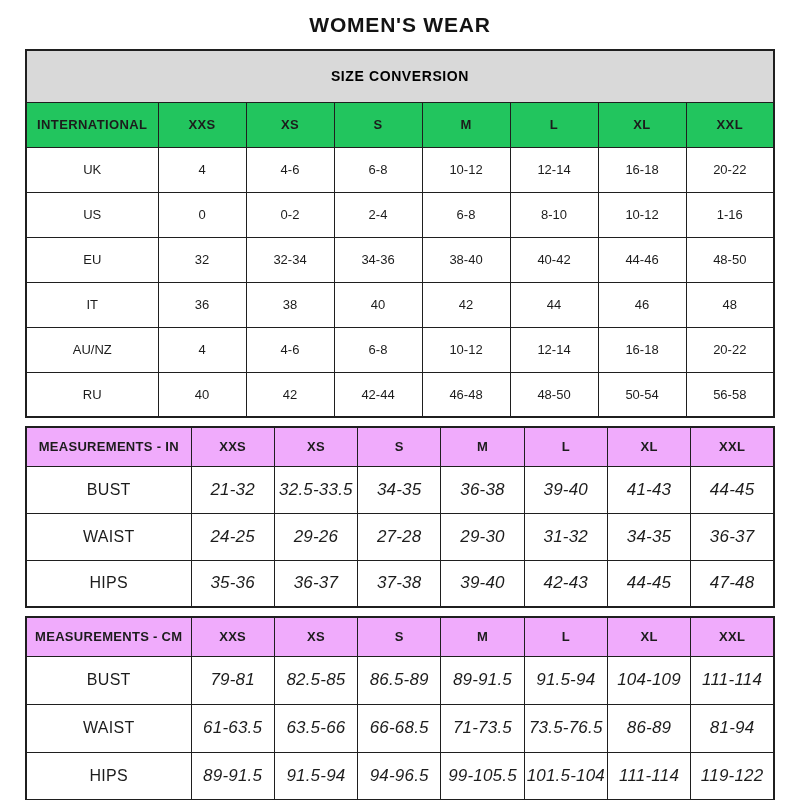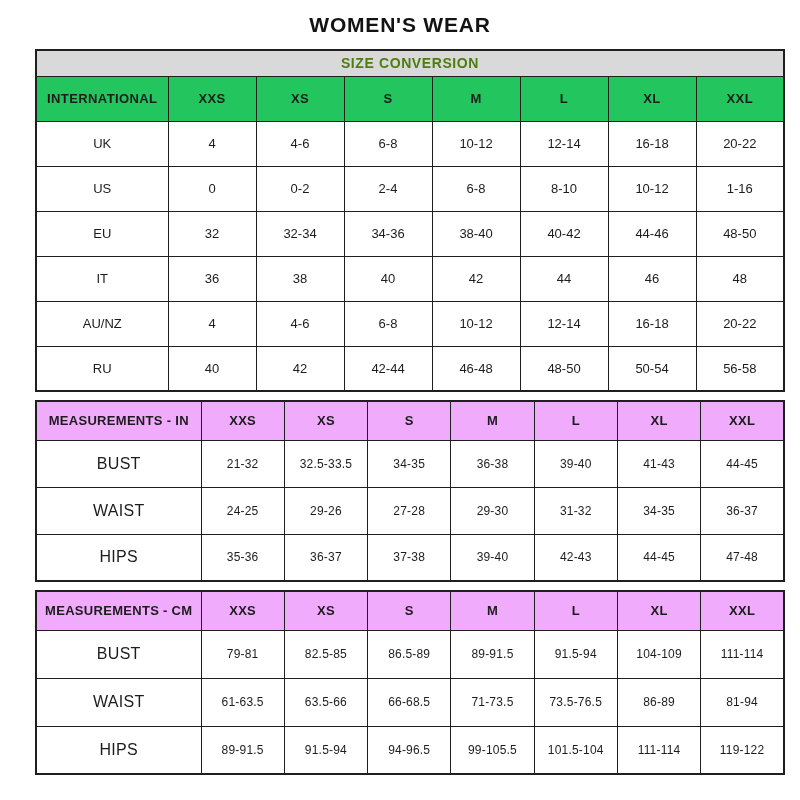--- a/index.html
+++ b/index.html
@@ -7,21 +7,21 @@
     margin: 0;
     padding: 0;
     width: 800px;
     height: 800px;
     background: #ffffff;
     font-family: "Liberation Sans", sans-serif;
     color: #1c1c1c;
   }
   .page {
     width: 800px;
-    padding: 0 35px;
+    padding: 0 25px;
   }
   .page-title {
     text-align: center;
     font-size: 21px;
     font-weight: 700;
     letter-spacing: 0.8px;
     color: #131313;
     margin: 0;
     padding: 13px 0 12px 0;
   }
@@ -36,25 +36,25 @@
     text-align: center;
     vertical-align: middle;
     padding: 0 2px;
     overflow: hidden;
     white-space: nowrap;
   }
   
   .tbl-size col.c-label   { width: 132px; }
   .tbl-size td.caption {
     background: #d9d9d9;
-    height: 26px;
+    height: 52px;
     font-weight: 700;
     font-size: 14px;
     letter-spacing: 0.6px;
-    color: #4d7c0f;
+    color: #000000;
   }
   .tbl-size td.colhead {
     height: 45px;
     font-weight: 700;
     font-size: 13px;
     letter-spacing: 0.4px;
     background: #22c55e;
   }
   .tbl-size td.rowlabel,
   .tbl-size td.val {
@@ -73,23 +73,24 @@
     letter-spacing: 0.3px;
   }
   .tbl-meas td.rowlabel {
     height: 47px;
     font-size: 16px;
     font-weight: 400;
     letter-spacing: 0.3px;
   }
   .tbl-meas td.val {
     height: 47px;
-    font-size: 12px;
+    font-size: 17px;
     font-weight: 400;
     letter-spacing: 0.2px;
+    font-style: italic;
   }
   .tbl-cm td.rowlabel, .tbl-cm td.val { height: 48px; }
 </style>
 </head>
 <body>
 
 <div class="page">
 
   <h1 class="page-title">WOMEN'S WEAR</h1>
 

